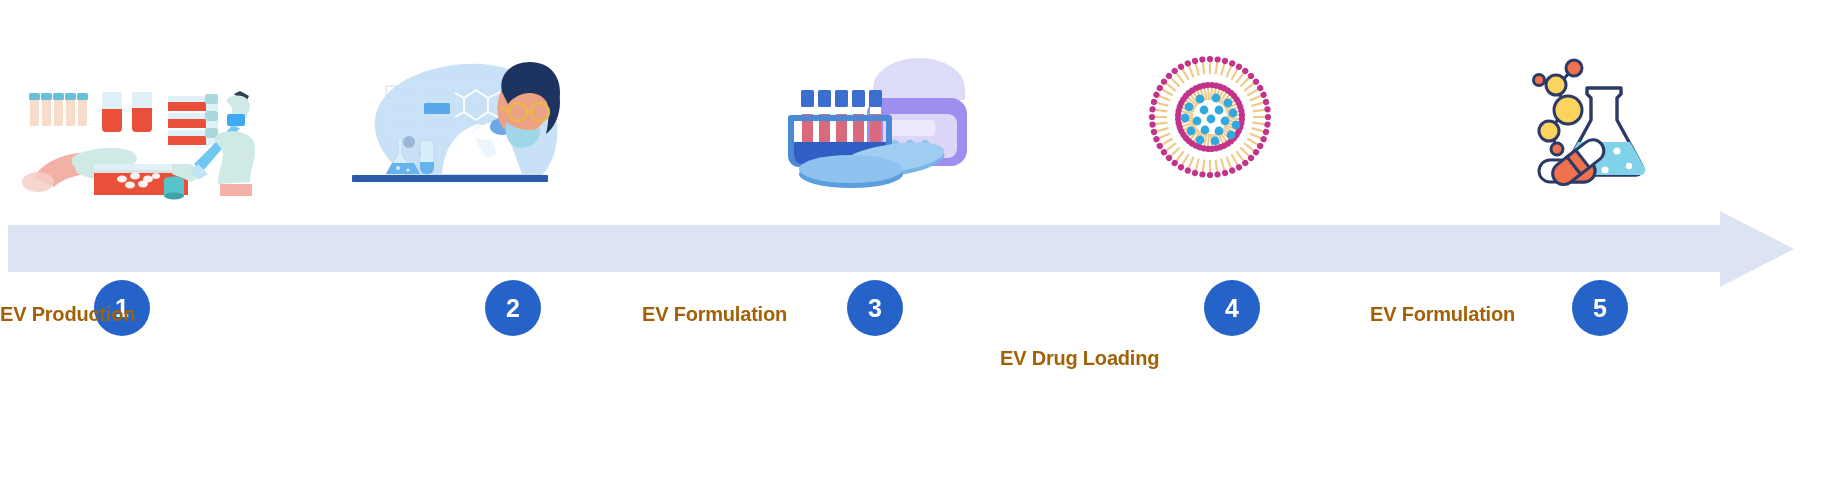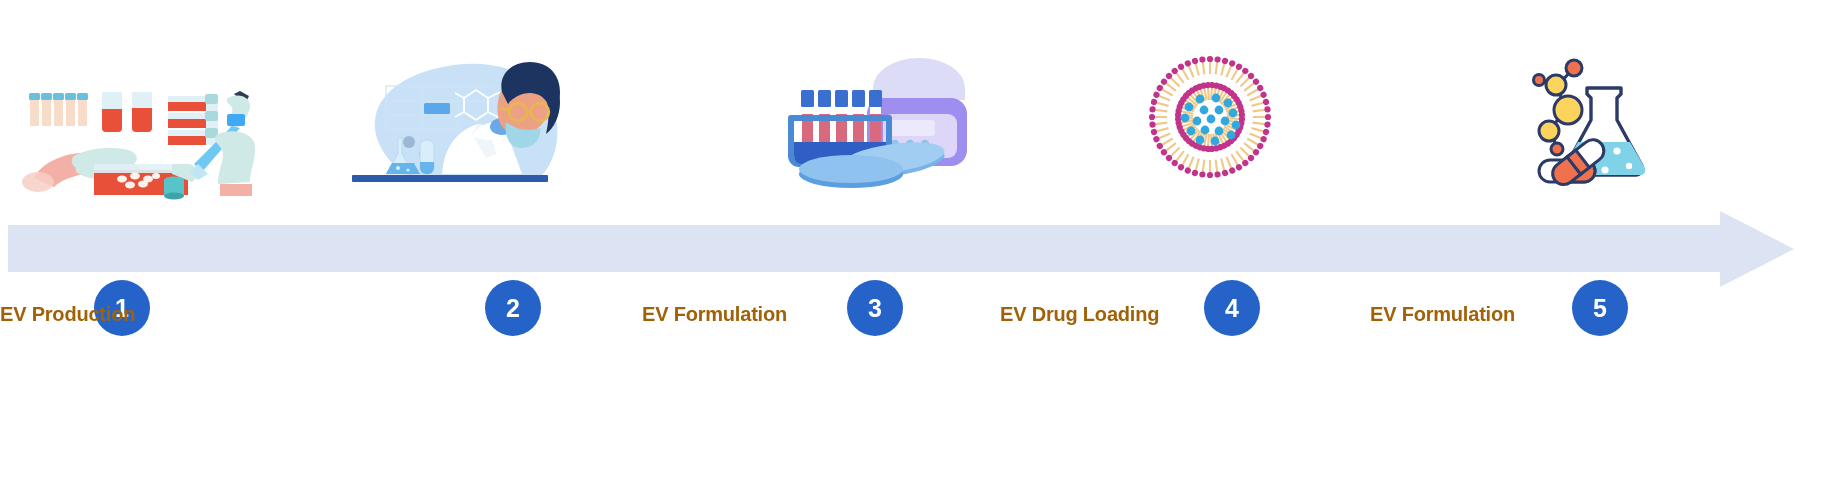--- a/index.html
+++ b/index.html
@@ -546,21 +546,21 @@
           <circle cx="43" cy="76" r="4.4"></circle>
             <circle cx="57" cy="75" r="4.4"></circle>
           <circle cx="71" cy="76" r="4.4"></circle>
             <circle cx="83" cy="80" r="4.4"></circle>
           <circle cx="52" cy="85" r="4.4"></circle>
             <circle cx="67" cy="86" r="4.4"></circle>
         </g>
       </svg>
     </div>
     <div class="badge" style="left:164px;">4</div>
-    <div class="label" style="left:-40px;width:465px;">EV Drug Loading</div>
+    <div class="label" style="left:-40px;width:465px;margin-top:44px;">EV Drug Loading</div>
   </div>
 
   <div class="step" style="left:1400px;width:300px;">
     <div class="illus" style="left:125px;top:52px;">
       <svg width="130" height="135" viewBox="0 0 130 135">
         <g stroke="#2b3a67" stroke-width="3.2" fill="none" stroke-linecap="round">
           <line x1="47" y1="18" x2="32" y2="34"></line>
           <line x1="32" y1="34" x2="14" y2="28"></line>
           <line x1="32" y1="34" x2="40" y2="56"></line>
           <line x1="40" y1="56" x2="26" y2="78"></line>

